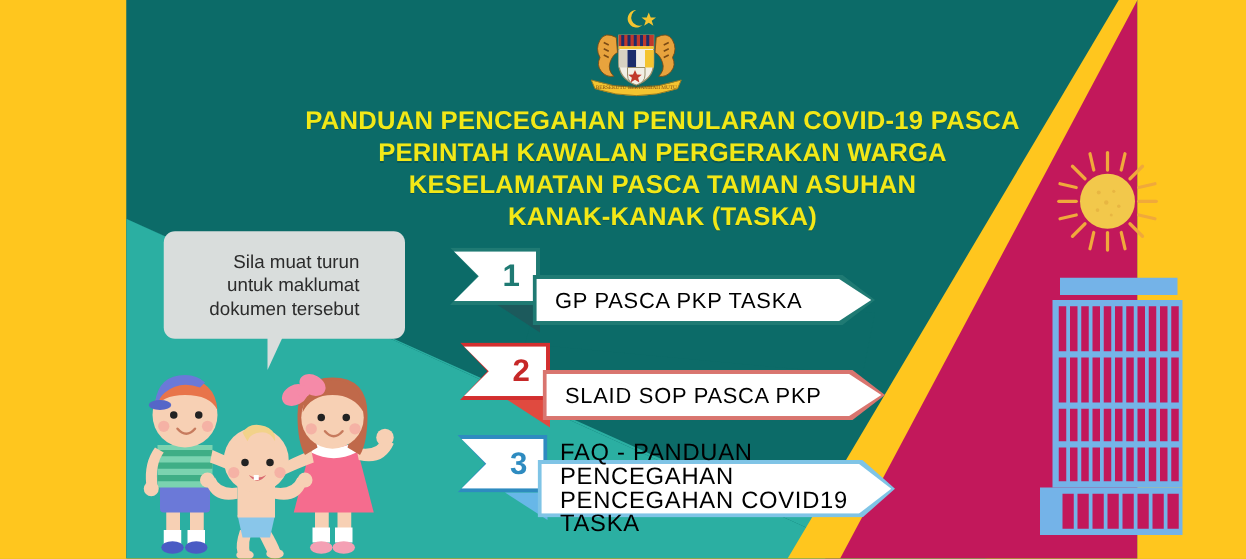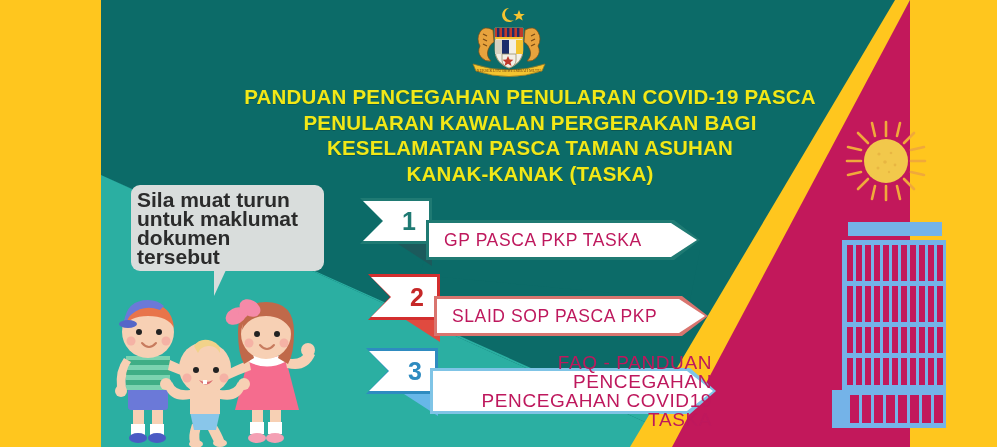--- a/index.html
+++ b/index.html
@@ -68,22 +68,22 @@
   .title span{display:block;white-space:nowrap;}
 
   
   .bubble{
     position:absolute;left:131px;top:185px;width:193px;height:86px;
     background:#D9DDDC;border-radius:9px;
     box-sizing:border-box;
     display:flex;align-items:center;justify-content:center;
   }
   .bubble-text{
-    color:#2B2B2B;font-weight:bold;font-size:21px;line-height:19px;
-    text-align:left;padding:0 6px;
+    color:#2B2B2B;font-weight:normal;font-size:15px;line-height:19px;
+    text-align:right;padding:0 6px;
   }
   .bubble-tail{
     position:absolute;left:214px;top:270px;width:0;height:0;
     border-left:12px solid #D9DDDC;
     border-right:12px solid transparent;
     border-bottom:26px solid transparent;
   }
 
   
   .row{position:absolute;}
@@ -116,23 +116,22 @@
     position:absolute;
     background:#ffffff;
     box-sizing:border-box;
   }
   .bar-outer{
     clip-path:polygon(0 0, calc(100% - 26px) 0, 100% 50%, calc(100% - 26px) 100%, 0 100%);
   }
   .bar-text{
     position:absolute;left:18px;top:0;right:34px;height:100%;
     display:flex;flex-direction:column;align-items:flex-start;justify-content:center;
-    color:#be185d;font-size:17.5px;line-height:20px;letter-spacing:.6px;
+    color:#000000;font-size:17.5px;line-height:20px;letter-spacing:.6px;
     font-family:"Liberation Sans",sans-serif;
-    text-align:right;
   }
   .bar-text.two-line{font-size:19px;line-height:19px;}
 
   
   .sun{position:absolute;left:845px;top:120px;width:82px;height:82px;}
 
   
   .window{position:absolute;left:820px;top:222px;width:130px;height:208px;}
 
   
@@ -190,21 +189,21 @@
         <path d="M72 30 l-4 2 M72 35 l-4 2 M72 40 l-4 2" stroke="#7a4a14" stroke-width="1.2"></path>
       </g>
 
       <path d="M10 60 q36 12 72 0 l-3 7 q-33 11 -66 0 z" fill="#F4C430" stroke="#9a7b20" stroke-width=".8"></path>
       <text x="46" y="67.5" font-size="4.2" text-anchor="middle" fill="#7a4a14" font-family="Liberation Serif, serif">BERSEKUTU BERTAMBAH MUTU</text>
     </svg>
   </div>
 
   <div class="title">
     <span>PANDUAN PENCEGAHAN PENULARAN COVID-19 PASCA</span>
-    <span>PENULARAN KAWALAN PERGERAKAN BAGI</span>
+    <span>PERINTAH KAWALAN PERGERAKAN WARGA</span>
     <span>KESELAMATAN PASCA TAMAN ASUHAN</span>
     <span>KANAK-KANAK (TASKA)</span>
   </div>
 
   <div class="bubble">
     <div class="bubble-text">
       <div>Sila muat turun</div>
       <div>untuk maklumat</div>
       <div>dokumen tersebut</div>
     </div>

